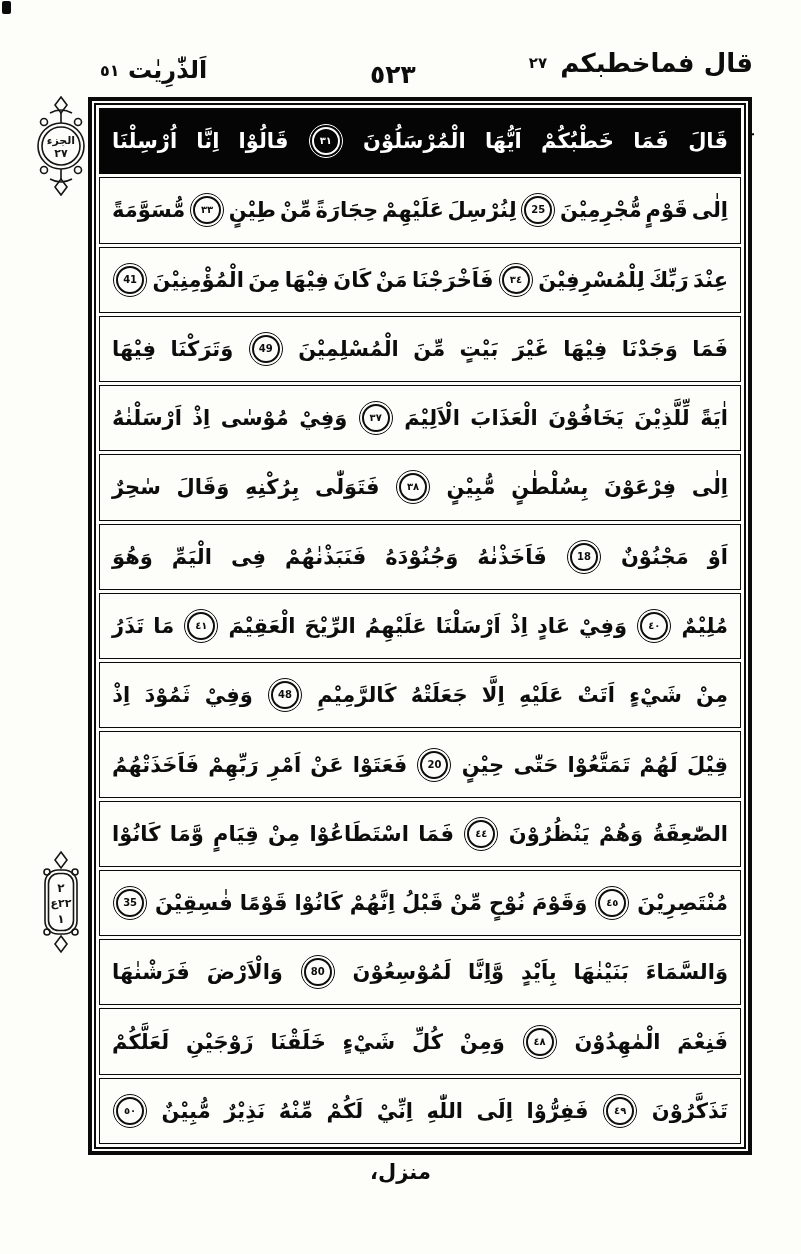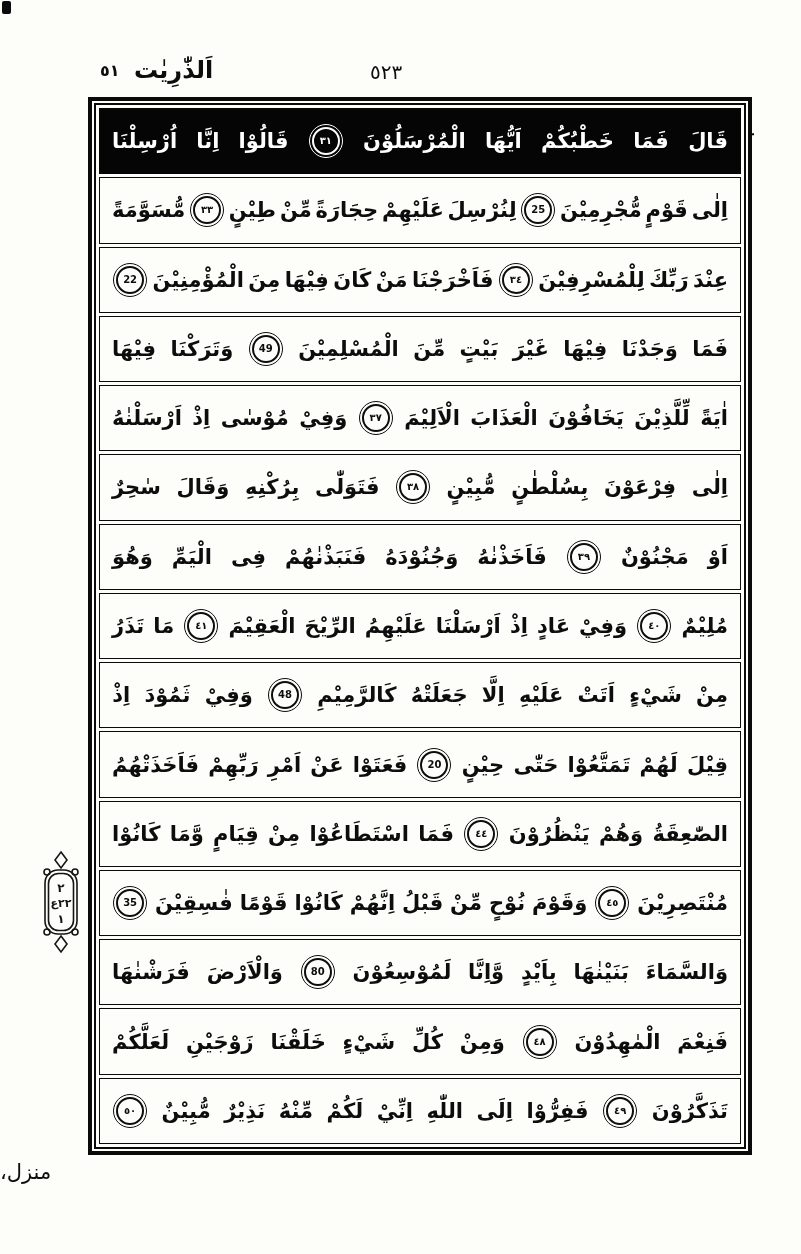--- a/index.html
+++ b/index.html
@@ -8,23 +8,23 @@
     background:#fdfdfa;
     font-family:"DejaVu Sans",sans-serif;
     position:relative;overflow:hidden;
     color:#0d0d0d;
   }
   .page{position:absolute;inset:0;}
   
   .hdr{position:absolute;top:42px;left:0;width:100%;height:52px;}
   .hdr-right{position:absolute;right:48px;top:6px;direction:rtl;font-weight:bold;font-size:26px;white-space:nowrap;}
   .hdr-right .num{font-size:15px;font-weight:bold;margin-right:4px;position:relative;top:-4px;}
-  .hdr-center{position:absolute;left:370px;top:18px;font-weight:normal;font-size:20px;letter-spacing:2px;}
+  .hdr-center{position:absolute;left:370px;top:18px;font-weight:bold;font-size:25px;letter-spacing:2px;}
   .hdr-left{position:absolute;left:100px;top:14px;direction:rtl;font-weight:bold;font-size:24px;white-space:nowrap;}
-  .hdr-left .num{font-size:16px;margin-right:6px;position:relative;top:-2px;}
+  .hdr-left .num{font-size:16px;position:relative;top:-2px;}
   .hdr-rule{position:absolute;left:88px;top:92px;width:666px;height:2px;background:#0d0d0d;transform:rotate(-0.15deg);}
   
   .frame{
     position:absolute;left:88px;top:97px;width:664px;height:1058px;
     border:4px solid #0a0a0a;box-sizing:border-box;background:#fdfdfa;
     padding:2px;
   }
   .frame-inner{
     width:100%;height:100%;box-sizing:border-box;
     border:2px solid #0a0a0a;
@@ -52,41 +52,64 @@
   }
   .ayah-num{font-size:10px;font-weight:bold;line-height:1;}
   
   .orn{position:absolute;}
   .orn svg{display:block;}
   .orn-juz{left:28px;top:96px;}
   .orn-ruku{left:32px;top:850px;}
   
   .catchword{
     position:absolute;left:0;top:1160px;width:100%;
-    text-align:left;direction:rtl;
-    font-weight:normal;font-size:21px;
+    text-align:center;direction:rtl;
+    font-weight:bold;font-size:21px;
   }
   .scan-artifact{position:absolute;left:2px;top:1px;width:9px;height:13px;background:#0a0a0a;border-radius:2px;}
 </style>
 </head>
 <body>
 
 <div class="page">
 
   <div class="scan-artifact"></div>
 
   <div class="hdr">
+    <div class="hdr-right">
+      <span>قال فماخطبكم</span>
+      <span class="num">٢٧</span>
+    </div>
     <div class="hdr-center">٥٢٣</div>
     <div class="hdr-left">
       <span>اَلذّٰرِيٰت</span>
       <span class="num">٥١</span>
     </div>
     <div class="hdr-rule"></div>
   </div>
 
+  <div class="orn orn-juz">
+    <svg width="66" height="100" viewBox="0 0 66 100">
+      <g stroke="#151515" fill="none" stroke-width="1.6">
+        <path d="M33 1 L39 9 L33 17 L27 9 Z"></path>
+        <path d="M33 83 L39 91 L33 99 L27 91 Z"></path>
+        <path d="M22 17 Q33 11 44 17"></path>
+        <path d="M22 83 Q33 89 44 83"></path>
+        <circle cx="33" cy="50" r="23"></circle>
+        <circle cx="33" cy="50" r="19"></circle>
+        <circle cx="16" cy="26" r="3.5"></circle>
+        <circle cx="50" cy="26" r="3.5"></circle>
+        <circle cx="16" cy="74" r="3.5"></circle>
+        <circle cx="50" cy="74" r="3.5"></circle>
+        <path d="M33 17 L33 27 M33 73 L33 83"></path>
+      </g>
+      <text x="33" y="48" text-anchor="middle" font-size="11" font-weight="bold" fill="#151515" font-family="DejaVu Sans, sans-serif">الجزء</text>
+      <text x="33" y="61" text-anchor="middle" font-size="11" font-weight="bold" fill="#151515" font-family="DejaVu Sans, sans-serif">٢٧</text>
+    </svg>
+  </div>
 
   <div class="orn orn-ruku">
     <svg width="58" height="104" viewBox="0 0 58 104">
       <g stroke="#151515" fill="none" stroke-width="1.6">
         <path d="M29 2 L35 10 L29 18 L23 10 Z"></path>
         <path d="M29 86 L35 94 L29 102 L23 94 Z"></path>
         <circle cx="15" cy="22" r="3"></circle>
         <circle cx="43" cy="22" r="3"></circle>
         <circle cx="15" cy="82" r="3"></circle>
         <circle cx="43" cy="82" r="3"></circle>
@@ -138,21 +161,21 @@
           <span class="ayah">
             <span class="ayah-num">٣٤</span>
           </span>
           <span class="qword">فَاَخْرَجْنَا</span>
           <span class="qword">مَنْ</span>
           <span class="qword">كَانَ</span>
           <span class="qword">فِيْهَا</span>
           <span class="qword">مِنَ</span>
           <span class="qword">الْمُؤْمِنِيْنَ</span>
           <span class="ayah">
-            <span class="ayah-num">22</span>
+            <span class="ayah-num">41</span>
           </span>
         </div>
         <div class="qrow">
           <span class="qword">فَمَا</span>
           <span class="qword">وَجَدْنَا</span>
           <span class="qword">فِيْهَا</span>
           <span class="qword">غَيْرَ</span>
           <span class="qword">بَيْتٍ</span>
           <span class="qword">مِّنَ</span>
           <span class="qword">الْمُسْلِمِيْنَ</span>
@@ -186,21 +209,21 @@
           </span>
           <span class="qword">فَتَوَلّٰى</span>
           <span class="qword">بِرُكْنِهِ</span>
           <span class="qword">وَقَالَ</span>
           <span class="qword">سٰحِرٌ</span>
         </div>
         <div class="qrow">
           <span class="qword">اَوْ</span>
           <span class="qword">مَجْنُوْنٌ</span>
           <span class="ayah">
-            <span class="ayah-num">٣٩</span>
+            <span class="ayah-num">18</span>
           </span>
           <span class="qword">فَاَخَذْنٰهُ</span>
           <span class="qword">وَجُنُوْدَهُ</span>
           <span class="qword">فَنَبَذْنٰهُمْ</span>
           <span class="qword">فِى</span>
           <span class="qword">الْيَمِّ</span>
           <span class="qword">وَهُوَ</span>
         </div>
         <div class="qrow">
           <span class="qword">مُلِيْمٌ</span>

